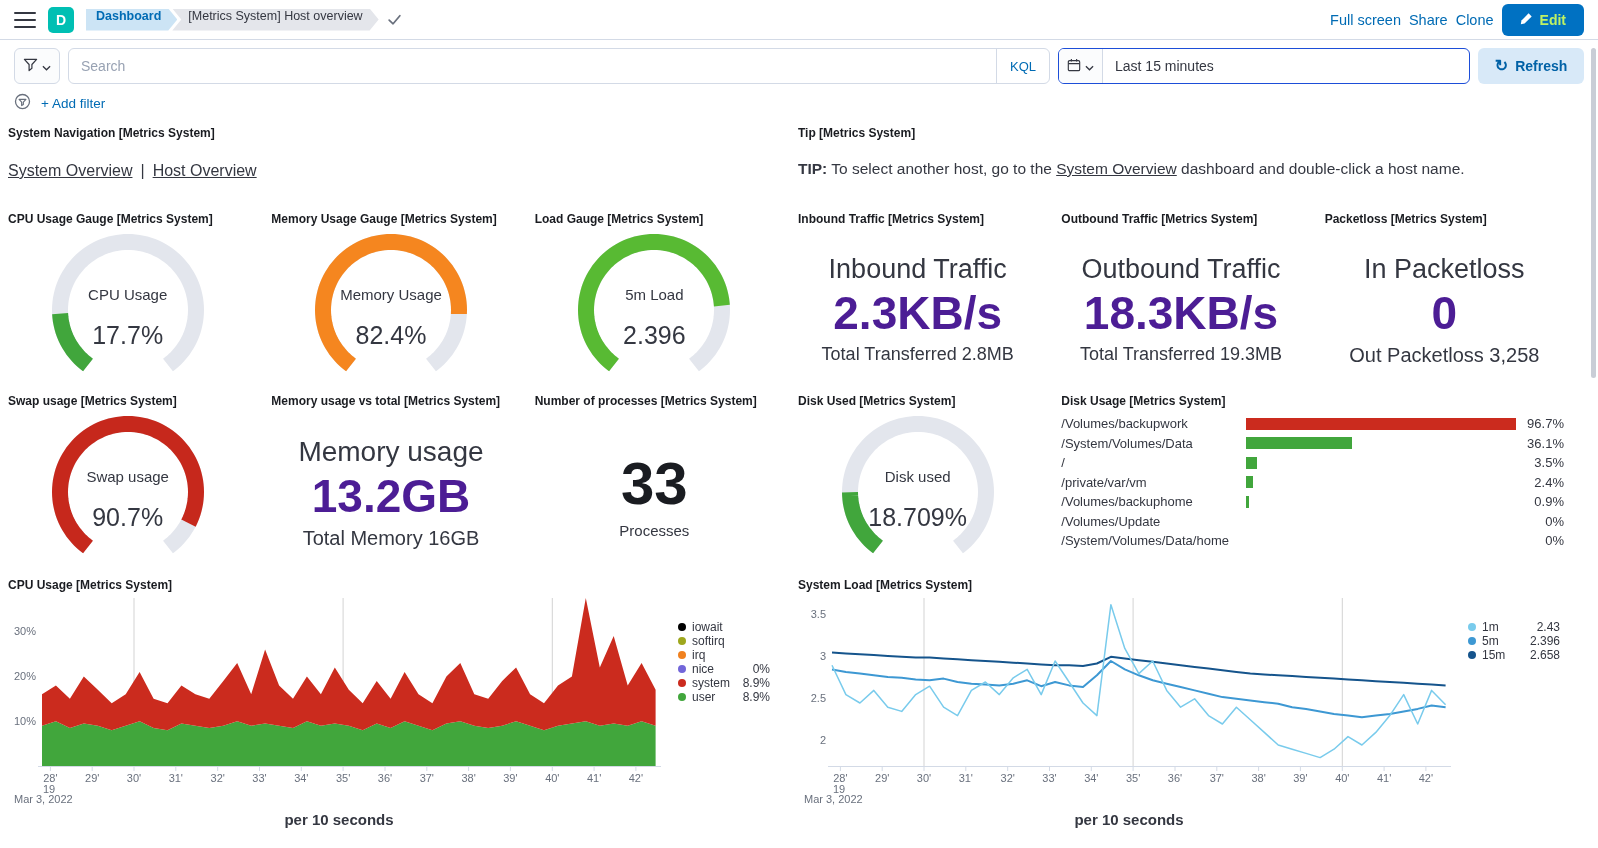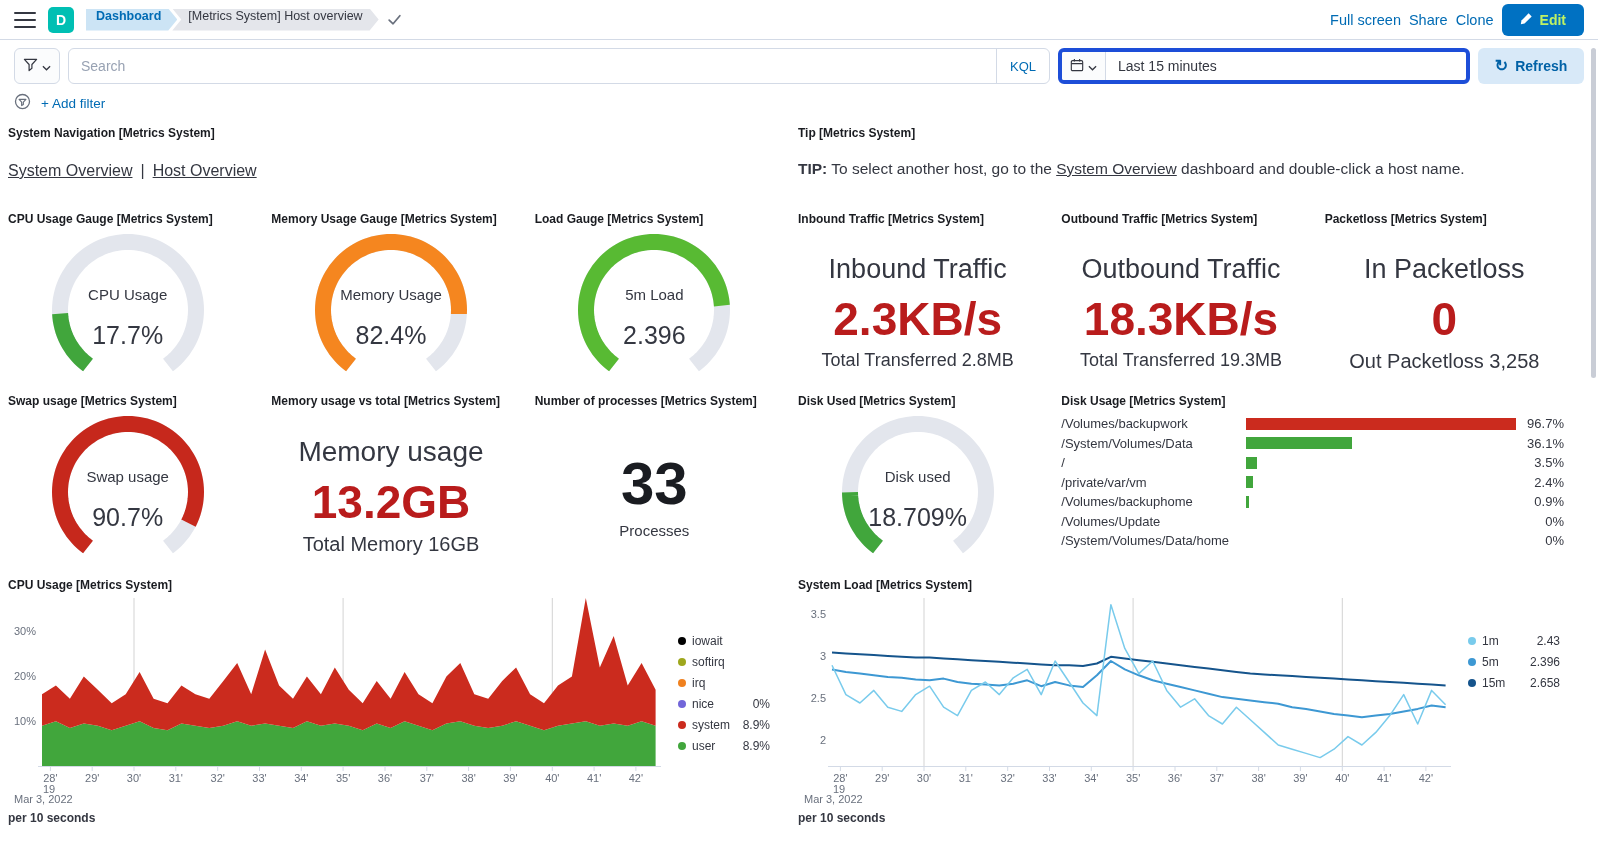--- a/index.html
+++ b/index.html
@@ -20,21 +20,21 @@
   .tb-link{color:#006BB4;text-decoration:none;font-size:14.5px;background:none;border:none;cursor:pointer}
   .edit-btn{display:flex;align-items:center;gap:7px;background:#0071C2;color:#bef264;border:none;border-radius:6px;height:32px;padding:0 18px;font-size:14px;font-weight:600;cursor:pointer}
 
   
   .query-bar{display:flex;align-items:stretch;gap:8px;margin:8px 14px 0 14px;height:36px}
   .sq-btn{width:46px;border:1px solid #D3DAE6;border-radius:6px;background:#FBFCFD;display:flex;align-items:center;justify-content:center;gap:4px;cursor:pointer}
   .search-box{flex:1;border:1px solid #D3DAE6;border-radius:6px;background:#fff;display:flex;align-items:center;overflow:hidden}
   .search-box input{flex:1;border:none;outline:none;padding:0 12px;font-size:14px;font-family:inherit;color:#343741;background:transparent}
   .search-box input::placeholder{color:#98A2B3}
   .kql-btn{border:none;border-left:1px solid #D3DAE6;background:transparent;color:#006BB4;font-size:13px;padding:0 13px;height:100%;cursor:pointer}
-  .date-box{width:412px;border:4px solid #1d4ed8;border-radius:6px;background:#fff;display:flex;align-items:center;overflow:hidden}
+  .date-box{width:412px;border:1px solid #1d4ed8;border-radius:6px;background:#fff;display:flex;align-items:center;overflow:hidden}
   .cal-btn{width:44px;height:100%;border:none;border-right:1px solid #D3DAE6;background:#FBFCFD;display:flex;align-items:center;justify-content:center;gap:4px;cursor:pointer}
   .time-text{padding:0 12px;color:#343741;font-size:14px}
   .refresh-btn{width:106px;border:none;border-radius:6px;background:#D8E9F8;color:#0061A6;font-size:14px;font-weight:600;display:flex;align-items:center;justify-content:center;gap:7px;cursor:pointer}
   .refresh-glyph{font-size:16px;line-height:1}
 
   
   .filter-bar{display:flex;align-items:center;gap:10px;margin-top:8px;padding:0 14px;height:22px}
   .add-filter{color:#006BB4;font-size:13.5px;text-decoration:none;cursor:pointer}
 
   
@@ -55,40 +55,40 @@
   
   .gauge-wrap{position:relative;height:150px;margin-top:2px}
   .gauge-wrap svg{display:block;margin:0 auto}
   .gauge-text{position:absolute;left:0;right:0;top:58px;text-align:center;pointer-events:none}
   .gauge-label{font-size:15px;color:#343741}
   .gauge-value{font-size:25px;color:#343741;margin-top:18px}
 
   
   .metric{text-align:center;padding-top:26px}
   .metric .m-head{font-size:27px;color:#343741;line-height:1.15}
-  .metric .m-value{font-size:46px;font-weight:700;color:#b91c1c;line-height:1.15;margin-top:8px}
+  .metric .m-value{font-size:46px;font-weight:700;color:#4c1d95;line-height:1.15;margin-top:2px}
   .metric .m-sub{font-size:18px;color:#343741;margin-top:4px}
   .proc{text-align:center;padding-top:44px}
   .proc .p-value{font-size:60px;font-weight:700;color:#1A1C21;line-height:1}
   .proc .p-label{font-size:15px;color:#343741;margin-top:8px}
 
   
   .disk-rows{margin-top:6px}
   .disk-row{display:flex;align-items:center;height:19.5px;font-size:13px}
   .dlab{width:185px;color:#343741;white-space:nowrap;overflow:hidden}
   .dbar{flex:1;height:12px;position:relative}
   .dfill{height:100%;}
   .dval{width:48px;text-align:right;color:#343741}
 
   
   .chart-flex{display:flex;gap:8px;margin-top:2px}
   .chart-area{width:662px}
   .tick{font-size:11px;fill:#69707D;font-family:"Liberation Sans",sans-serif}
-  .axis-title{width:662px;font-size:12px;font-weight:700;color:#343741;margin-top:2px}
-  .legend{width:92px;margin-top:40px;display:flex;flex-direction:column;gap:7px}
+  .axis-title{width:662px;text-align:center;font-size:15px;font-weight:700;color:#343741;margin-top:2px}
+  .legend{width:92px;margin-top:26px;display:flex;flex-direction:column;}
   .legend-row{display:flex;align-items:center;gap:6px;font-size:12px;color:#343741;cursor:pointer}
   .dot{width:8px;height:8px;border-radius:50%;flex:none}
   .llab{white-space:nowrap}
   .lval{margin-left:auto}
 
   
   .scroll-thumb{position:absolute;right:2px;top:48px;width:5px;height:330px;background:#C9CDD6;border-radius:3px}
 </style>
 </head>
 <body>

